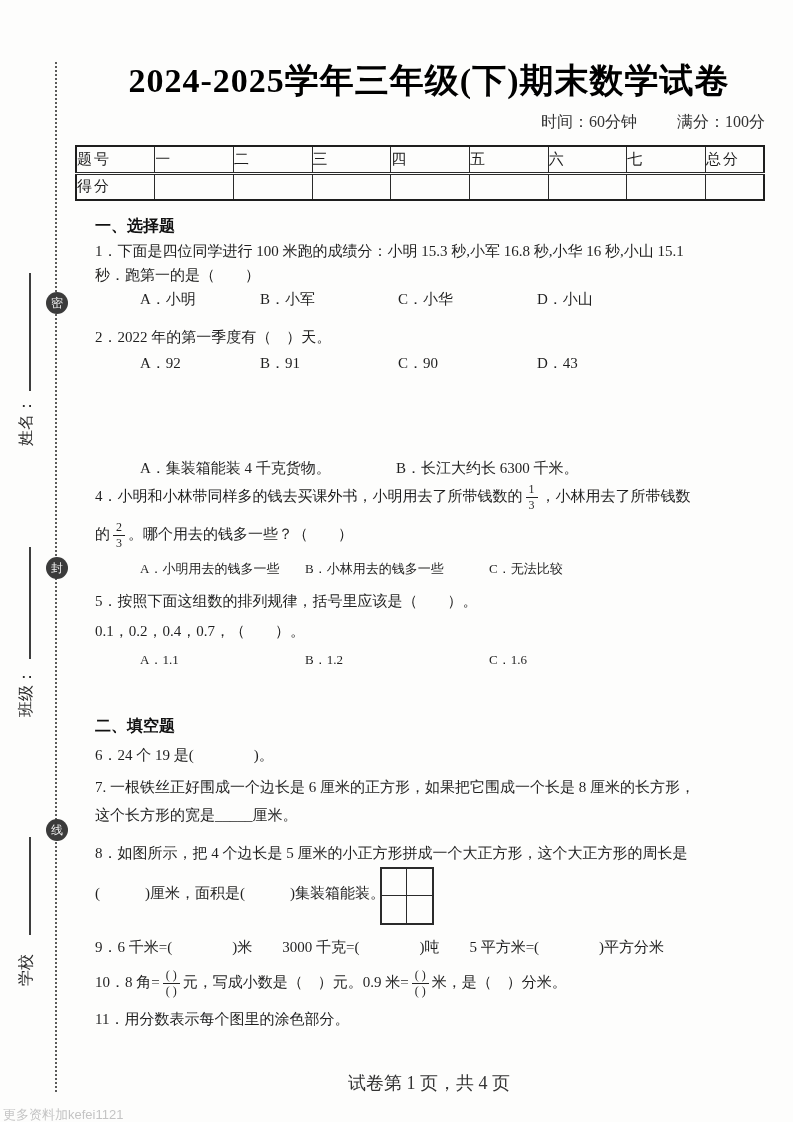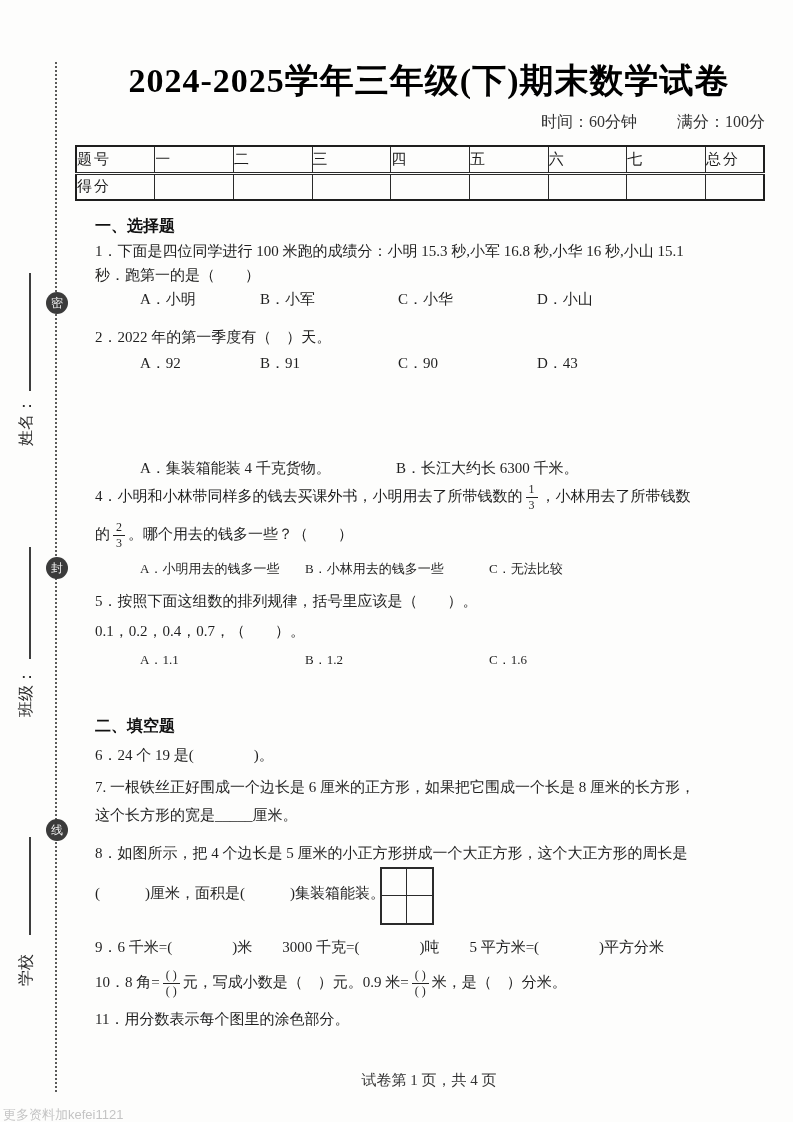--- a/index.html
+++ b/index.html
@@ -89,21 +89,21 @@
     position:absolute; left:380px; top:867px; width:54px; height:58px;
     border:2px solid #2b2b2b; display:grid;
     grid-template-columns:1fr 1fr; grid-template-rows:1fr 1fr;
   }
   .fig-square .c1 { border-right:1px solid #2b2b2b; border-bottom:1px solid #2b2b2b; }
   .fig-square .c2 { border-bottom:1px solid #2b2b2b; }
   .fig-square .c3 { border-right:1px solid #2b2b2b; }
   
   .footer {
     position:absolute; left:80px; right:15px; top:1071px;
-    text-align:center; font-size:15px; color:#333; white-space:nowrap;
+    text-align:center; font-size:18px; color:#333; white-space:nowrap;
   }
   .watermark {
     position:absolute; left:3px; top:1106px;
     font-size:13px; color:#c4c4c4; white-space:nowrap;
     font-family:"Liberation Sans","DejaVu Sans",sans-serif;
   }
 </style>
 </head>
 <body>
 

